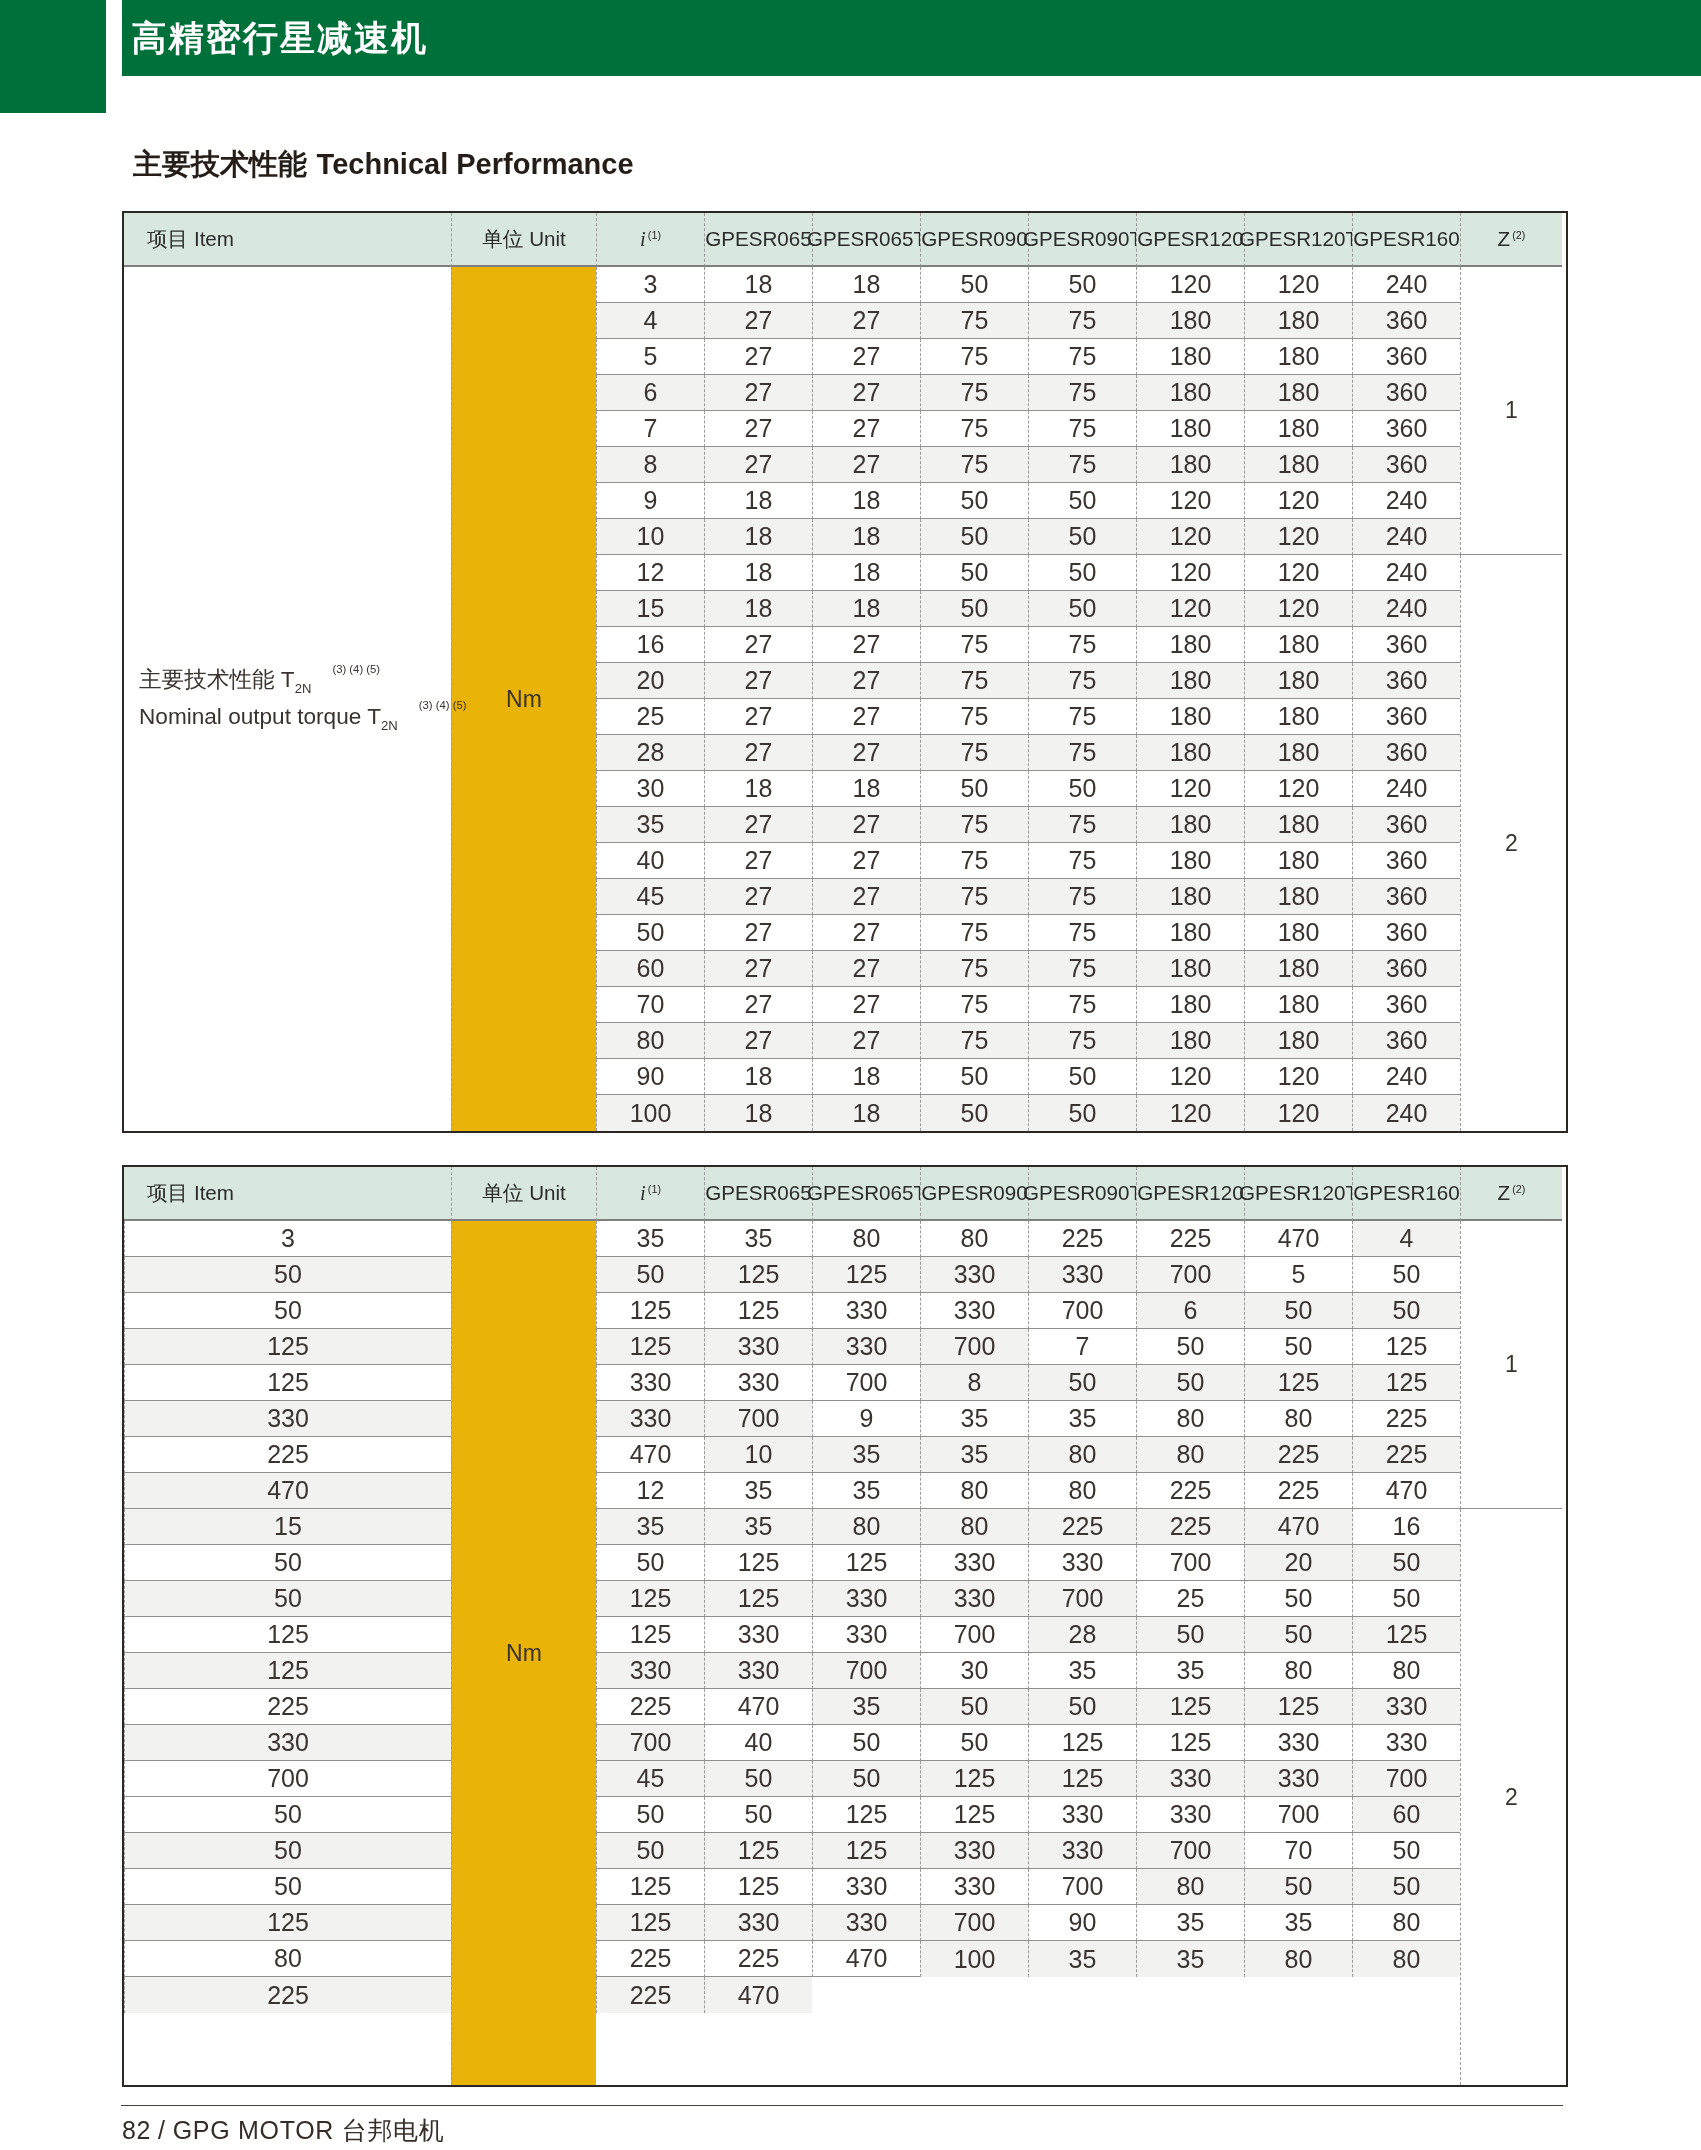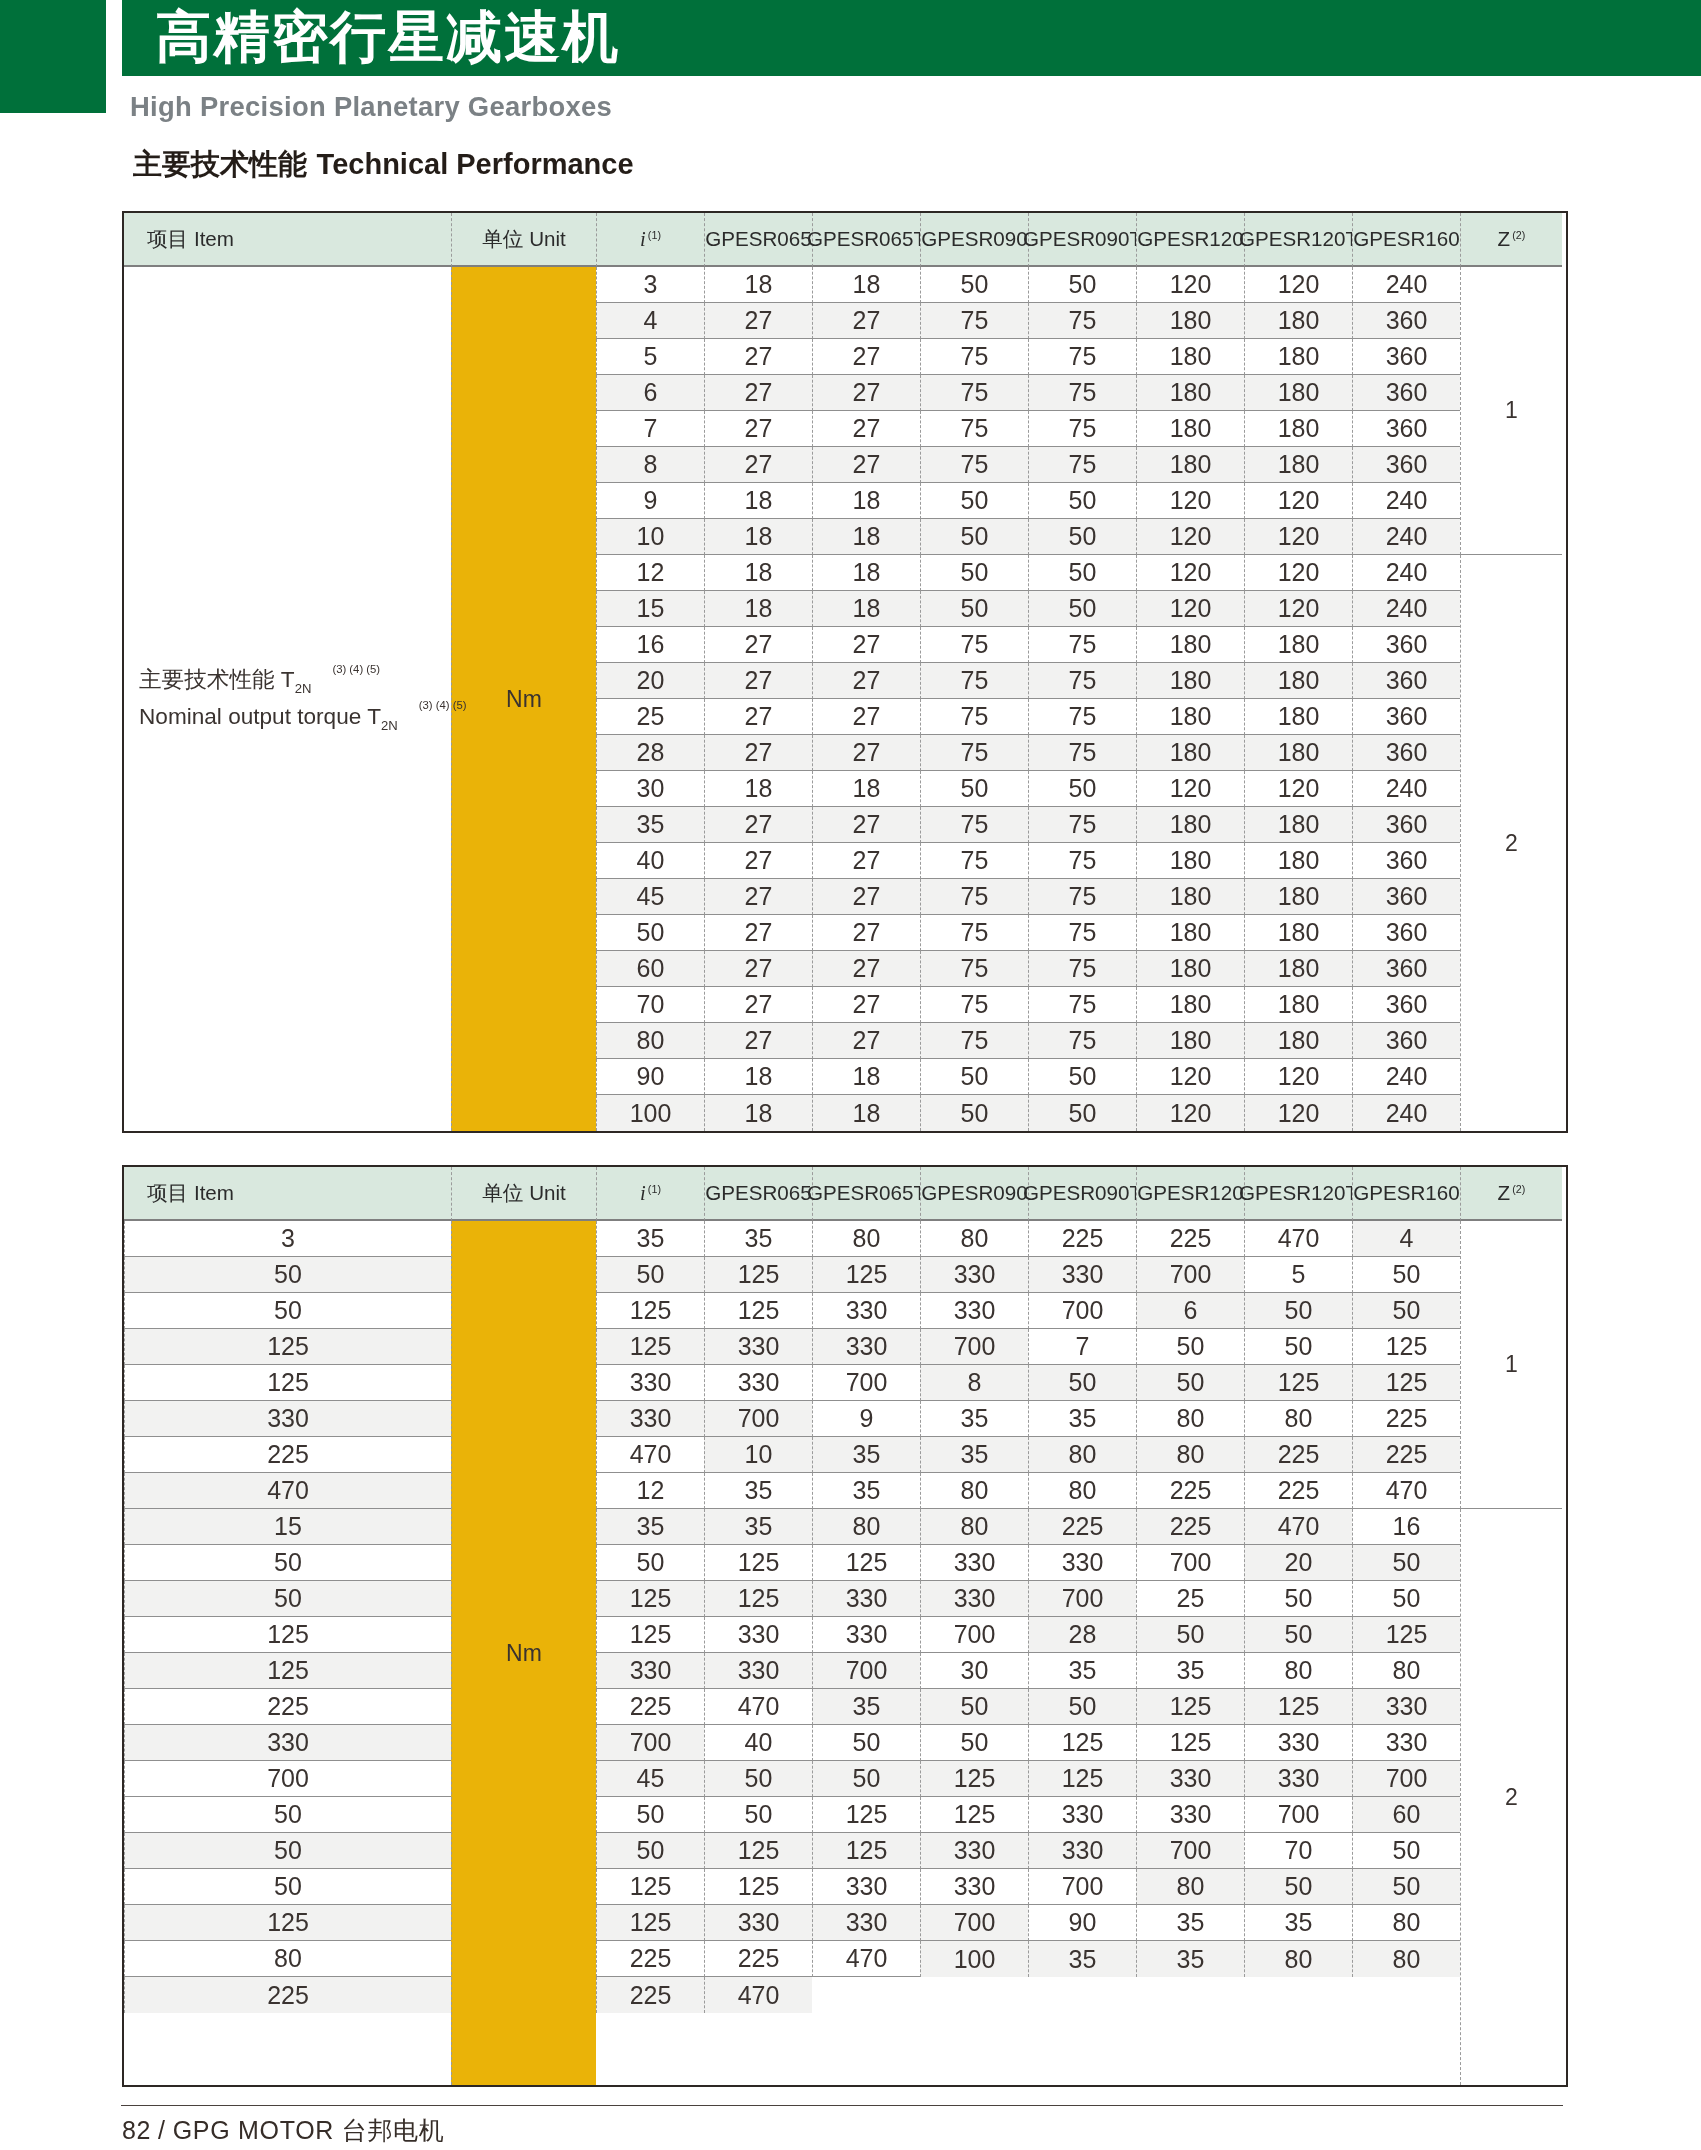--- a/index.html
+++ b/index.html
@@ -4,21 +4,21 @@
 <style>
   * { margin:0; padding:0; box-sizing:border-box; }
   html,body { background:#ffffff; }
   body { font-family:"Liberation Sans","DejaVu Sans",sans-serif; }
   .page { position:relative; width:1702px; height:2151px; background:#ffffff; overflow:hidden; }
 
   
   .corner-block { position:absolute; left:0; top:0; width:106px; height:113px; background:#00703a; }
   .title-bar { position:absolute; left:122px; top:0; width:1580px; height:76px; background:#00703a;
                display:flex; align-items:center; }
-  .title-bar .title { color:#ffffff; font-size:56px; font-weight:bold; letter-spacing:2.1px; padding-left:9.6px;margin-left:24px; }
+  .title-bar .title { color:#ffffff; font-size:35px; font-weight:bold; letter-spacing:2.1px; padding-left:9.6px; }
   .subtitle { position:absolute; left:130px; top:91px; font-size:27.4px; font-weight:bold; color:#7b8185; letter-spacing:0.3px; }
   .section-heading { position:absolute; left:133px; top:145px; font-size:29px; font-weight:bold; color:#241d18; }
   .section-heading .en { margin-left:9.6px; }
 
   
   .tbl { position:absolute; left:122px; width:1446px; display:grid;
          grid-template-columns:327px 145px 108px repeat(7,108px) 102px;
          grid-template-rows:54px repeat(24,36px);
          border:2.1px solid #2d2724; background:#ffffff; }
   #tbl0 { top:211px; }
@@ -57,21 +57,20 @@
 <body>
 
 <div class="page">
 
   <div class="corner-block"></div>
 
   <div class="title-bar">
     <div class="title">高精密行星减速机</div>
   </div>
 
-  <div class="subtitle">High Precision Planetary Gearboxes</div>
 
   <div class="section-heading">
     <span>主要技术性能</span><span class="en">Technical Performance</span>
   </div>
 
   <section class="tbl" id="tbl0">
     <div class="th">项目 Item</div>
     <div class="th">单位 Unit</div>
     <div class="th">
         <span class="i-glyph">i</span>

